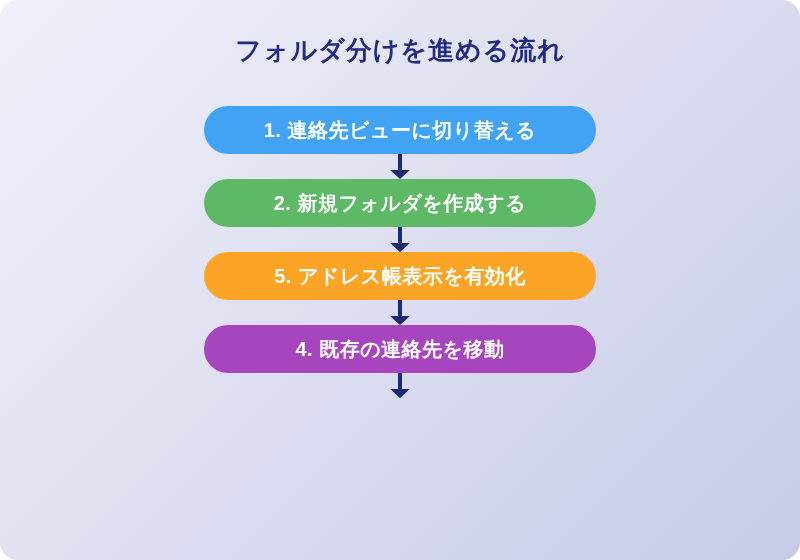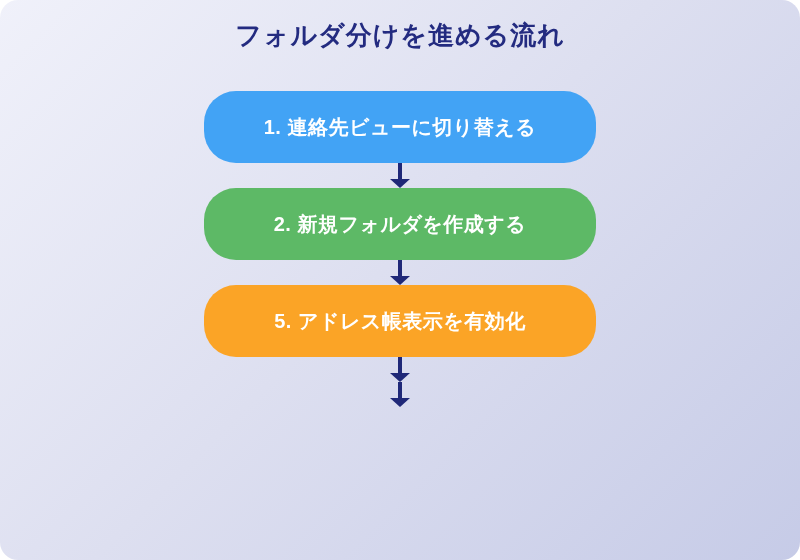--- a/index.html
+++ b/index.html
@@ -12,36 +12,36 @@
     position: relative;
     width: 800px;
     height: 560px;
     box-sizing: border-box;
     border-radius: 18px;
     background: linear-gradient(135deg, #F0F1FA 0%, #DDDFF0 48%, #C6CBE7 100%);
     overflow: hidden;
   }
   .title {
     margin: 0;
-    padding-top: 22px;
+    padding-top: 37px;
     text-align: center;
     font-size: 26px;
     font-weight: bold;
     letter-spacing: 1px;
     line-height: 1;
   }
   .flow {
     display: flex;
     flex-direction: column;
     align-items: center;
     margin-top: 43px;
   }
   .step {
     width: 392px;
-    height: 72px;
+    height: 48px;
     border-radius: 32px;
     display: flex;
     align-items: center;
     justify-content: center;
   }
   .step-label {
     color: #ffffff;
     font-size: 20px;
     font-weight: bold;
     letter-spacing: 0.5px;
@@ -94,20 +94,23 @@
 
     <div class="step" style="background-color: rgb(251, 164, 38);">
       <span class="step-label">5. アドレス帳表示を有効化</span>
     </div>
 
     <div class="arrow">
       <span class="arrow-line" style="background-color: rgb(31, 40, 120);"></span>
       <span class="arrow-head" style="border-top-color: rgb(31, 40, 120);"></span>
     </div>
 
+    <div class="step" style="background-color: rgb(167, 69, 190);">
+      <span class="step-label">4. 既存の連絡先を移動</span>
+    </div>
 
     <div class="arrow">
       <span class="arrow-line" style="background-color: rgb(31, 40, 120);"></span>
       <span class="arrow-head" style="border-top-color: rgb(31, 40, 120);"></span>
     </div>
 
 
   </div>
 </div>
 

